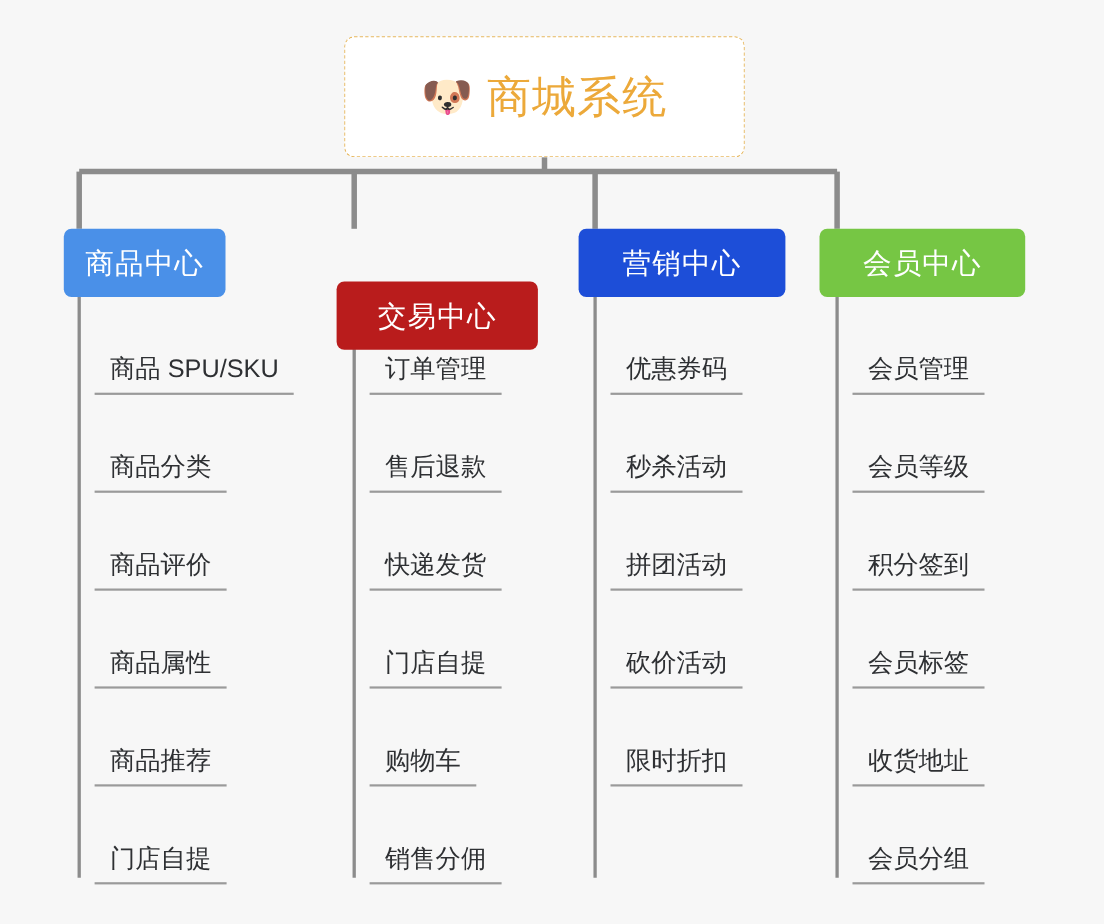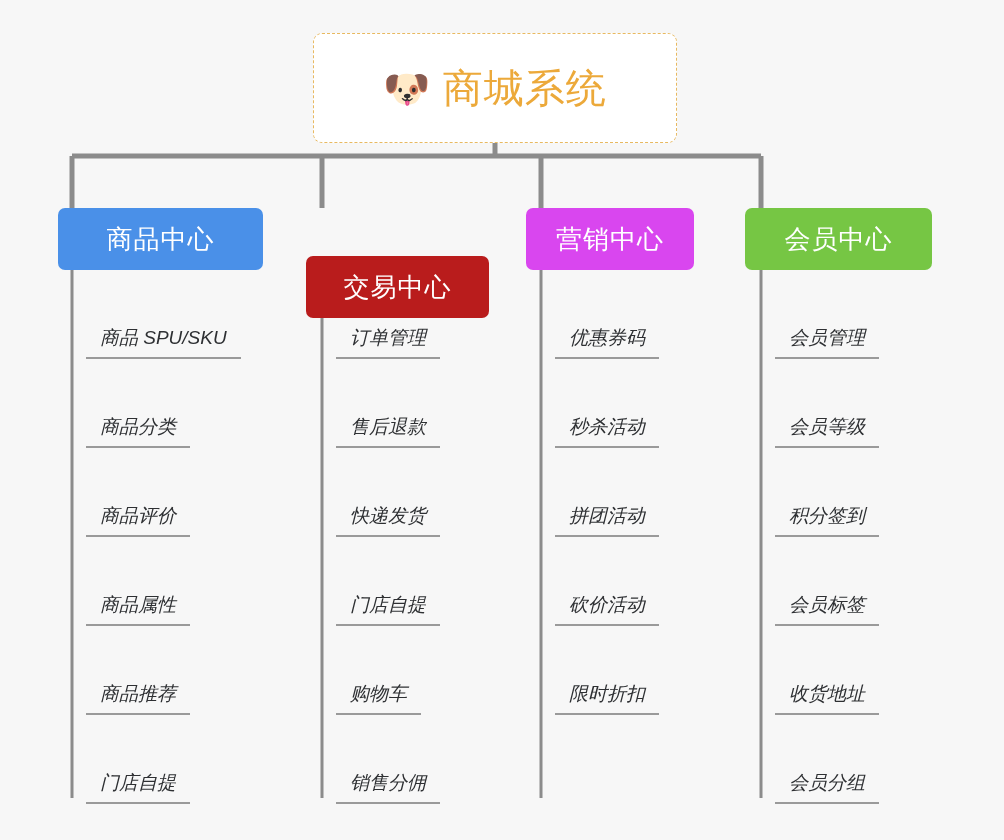--- a/index.html
+++ b/index.html
@@ -92,28 +92,27 @@
   }
   .leaf-item {
     position: relative;
     height: 89px;
     box-sizing: border-box;
     display: flex;
     align-items: flex-end;
   }
   .leaf-label {
     display: inline-block;
-    font-size: 19px;
+    font-size: 23px;
     color: #2e3033;
     white-space: nowrap;
     padding: 0 14px 6px 14px;
     border-bottom: 2px solid #9a9a9a;
     position: relative;
     left: 14px;
-    font-style: italic;
   }
 </style>
 </head>
 <body>
 
 <div id="canvas">
 
   <svg id="connectors" viewBox="0 0 1004 840" width="1004" height="840">
       <line x1="495" y1="143" x2="495" y2="156" stroke="#8c8c8c" stroke-width="5"></line>
       <line x1="72" y1="156" x2="761" y2="156" stroke="#8c8c8c" stroke-width="5"></line>
@@ -127,21 +126,21 @@
       <line x1="761" y1="270" x2="761" y2="798" stroke="#8c8c8c" stroke-width="3"></line>
     </svg>
 
   <div class="root-node">
     <span class="root-emoji">🐶</span>
     <span class="root-title">商城系统</span>
   </div>
 
   <div id="branches">
       <div class="branch" style="left: 58px; width: 185px;">
-        <div class="branch-header" style="width: 205px; background: rgb(74, 144, 232);">
+        <div class="branch-header" style="width: 147px; background: rgb(74, 144, 232);">
           <span>商品中心</span>
         </div>
         <ul class="leaf-list" style="left: 14px;">
           <li class="leaf-item">
             <span class="leaf-label" style="border-bottom-color: rgb(154, 154, 154);">商品 SPU/SKU</span>
           </li>
           <li class="leaf-item">
             <span class="leaf-label" style="border-bottom-color: rgb(154, 154, 154);">商品分类</span>
           </li>
           <li class="leaf-item">
@@ -177,21 +176,21 @@
           </li>
           <li class="leaf-item">
             <span class="leaf-label" style="border-bottom-color: rgb(154, 154, 154);">购物车</span>
           </li>
           <li class="leaf-item">
             <span class="leaf-label" style="border-bottom-color: rgb(154, 154, 154);">销售分佣</span>
           </li>
         </ul>
       </div>
       <div class="branch" style="left: 526px; width: 188px;">
-        <div class="branch-header" style="width: 168px; background: #d946ef;">
+        <div class="branch-header" style="width: 188px; background: #1d4ed8;">
           <span>营销中心</span>
         </div>
         <ul class="leaf-list" style="left: 15px;">
           <li class="leaf-item">
             <span class="leaf-label" style="border-bottom-color: rgb(154, 154, 154);">优惠券码</span>
           </li>
           <li class="leaf-item">
             <span class="leaf-label" style="border-bottom-color: rgb(154, 154, 154);">秒杀活动</span>
           </li>
           <li class="leaf-item">

